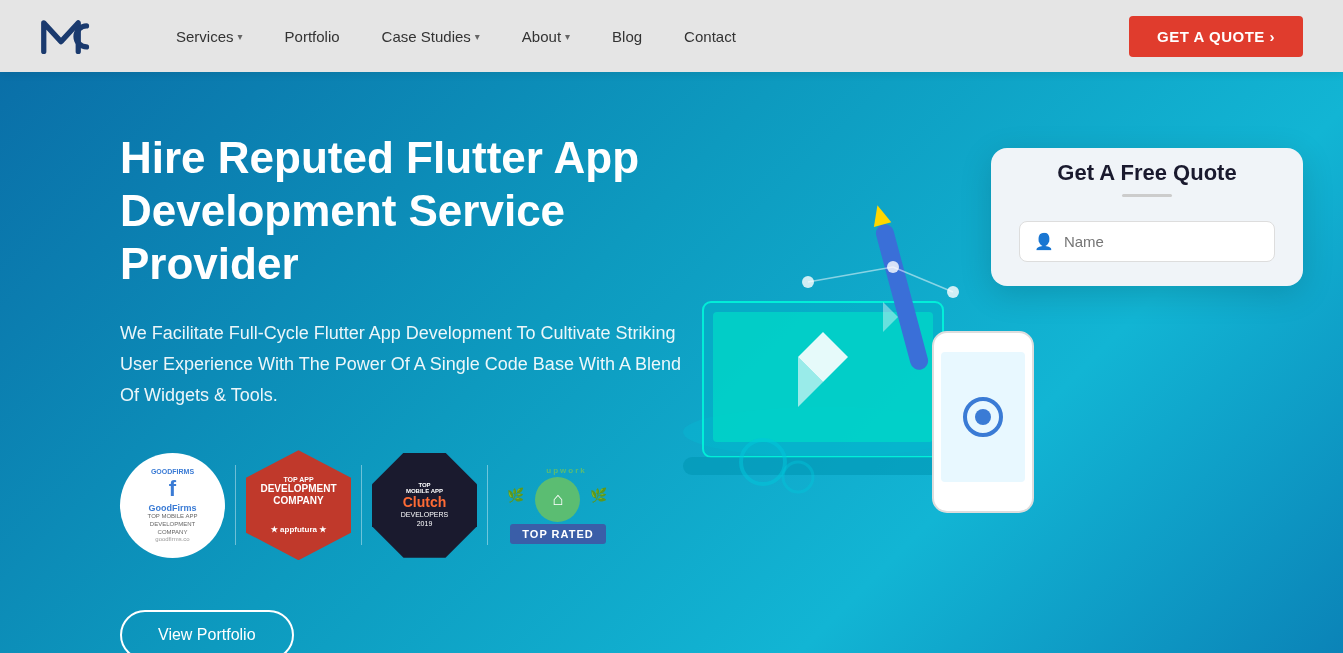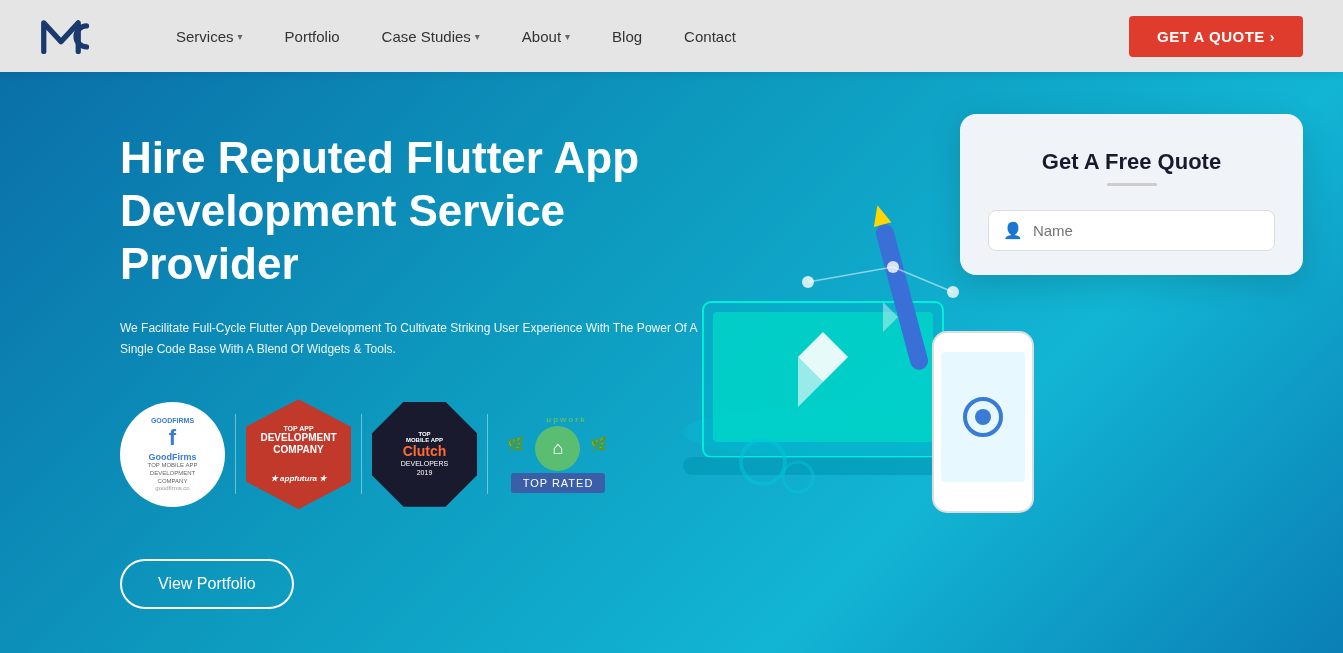--- a/index.html
+++ b/index.html
@@ -79,21 +79,21 @@
     }
     .hero-title {
       font-size: 44px;
       font-weight: 800;
       color: #fff;
       line-height: 1.2;
       margin-bottom: 28px;
       max-width: 620px;
     }
     .hero-subtitle {
-      font-size: 12px;
+      font-size: 18px;
       color: rgba(255,255,255,0.92);
       line-height: 1.7;
       max-width: 580px;
       margin-bottom: 40px;
     }
     .badges-row {
       display: flex;
       align-items: center;
       gap: 0;
       margin-bottom: 50px;
@@ -136,21 +136,21 @@
       position: relative;
     }
     .badge-appfutura-inner {
       display: flex;
       flex-direction: column;
       align-items: center;
       justify-content: center;
     }
     .af-top { font-size: 7px; color: #fff; font-weight: 700; text-transform: uppercase; text-align: center; }
     .af-title { font-size: 10px; color: #fff; font-weight: 800; text-align: center; line-height: 1.2; }
-    .af-logo { font-size: 8px; color: #fff; font-weight: 700; margin-top: 18px; font-style: italic; }
+    .af-logo { font-size: 8px; color: #fff; font-weight: 700; margin-top: 18px; }
     
     .badge-clutch {
       background: #1a1a2e;
       clip-path: polygon(30% 0%, 70% 0%, 100% 30%, 100% 70%, 70% 100%, 30% 100%, 0% 70%, 0% 30%);
       width: 105px;
       height: 105px;
       display: flex;
       flex-direction: column;
       align-items: center;
       justify-content: center;
@@ -178,46 +178,46 @@
       justify-content: center;
       margin: 2px 0;
     }
     .uw-logo { font-size: 18px; color: #fff; font-weight: 900; }
     .uw-rated-bg {
       background: #3a5ea8;
       padding: 4px 12px;
       border-radius: 3px;
       color: #fff;
       font-size: 11px;
-      font-weight: 400;
+      font-weight: 700;
       letter-spacing: 1px;
       text-align: right;
     }
 
     .hero-view-btn {
       background: transparent;
       border: 2px solid #fff;
       color: #fff;
       padding: 14px 36px;
       border-radius: 30px;
       font-size: 16px;
       font-weight: 400;
       cursor: pointer;
       transition: background 0.2s;
     }
 
     
     .quote-card {
       position: absolute;
       right: 40px;
-      top: 42px;
-      width: 343px;
+      top: 76px;
+      width: 312px;
       background: #f0f4f8;
       border-radius: 16px;
-      padding: 35px 28px 24px;
+      padding: 12px 28px 24px;
       box-shadow: 0 8px 32px rgba(0,0,0,0.15);
       z-index: 3;
     }
     .quote-card-title {
       text-align: center;
       font-size: 22px;
       font-weight: 800;
       color: #1a1a2e;
       margin-bottom: 8px;
     }

